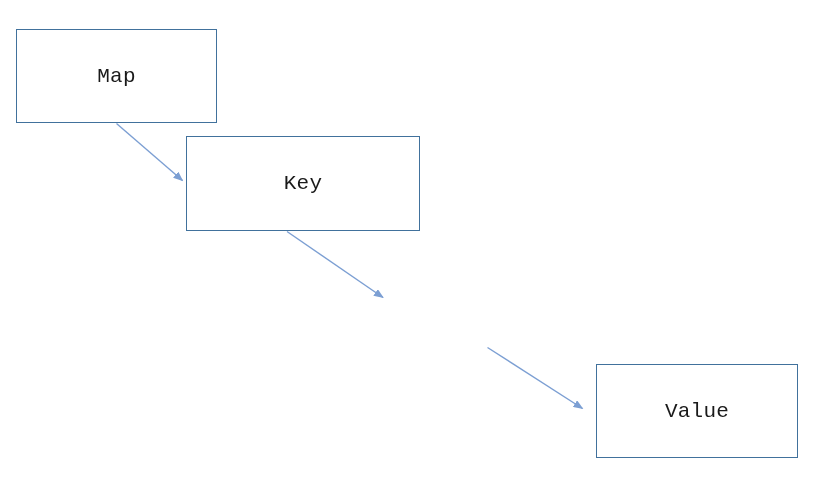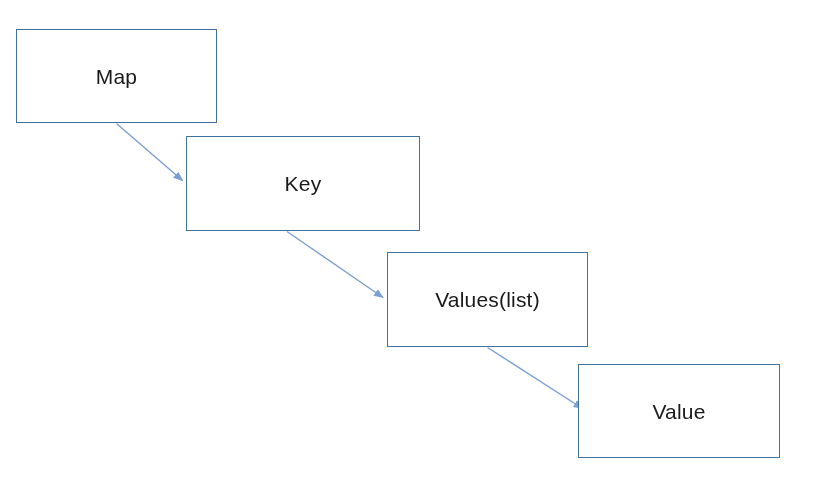--- a/index.html
+++ b/index.html
@@ -5,40 +5,40 @@
   html, body {
     margin: 0;
     padding: 0;
     background: #ffffff;
   }
   .canvas {
     position: relative;
     width: 839px;
     height: 490px;
     background: #ffffff;
-    font-family: Liberation Sans, sans-serif;
+    font-family: Liberation Mono, monospace;
     overflow: hidden;
   }
   .node {
     position: absolute;
     box-sizing: border-box;
     border: 1.4px solid #41719C;
     background: #ffffff;
     display: flex;
     align-items: center;
     justify-content: center;
     color: #1a1a1a;
     font-size: 21px;
     line-height: 1;
     letter-spacing: 0.2px;
   }
   #node-map    { left: 16px;  top: 29px;  width: 201px; height: 94px; }
   #node-key    { left: 186px; top: 136px; width: 234px; height: 95px; }
   #node-values { left: 387px; top: 252px; width: 201px; height: 95px; }
-  #node-value  { left: 578px; top: 364px; width: 202px; height: 94px; }
+  #node-value  { left: 596px; top: 364px; width: 202px; height: 94px; }
   svg.connectors {
     position: absolute;
     left: 0;
     top: 0;
     width: 839px;
     height: 490px;
     pointer-events: none;
   }
 </style>
 </head>
@@ -58,21 +58,18 @@
   </svg>
 
   <div class="node" id="node-map">
     <span>Map</span>
   </div>
 
   <div class="node" id="node-key">
     <span>Key</span>
   </div>
 
-  <div class="node" id="node-values">
-    <span>Values(list)</span>
-  </div>
 
   <div class="node" id="node-value">
     <span>Value</span>
   </div>
 
 </div>
 
 </body></html>

